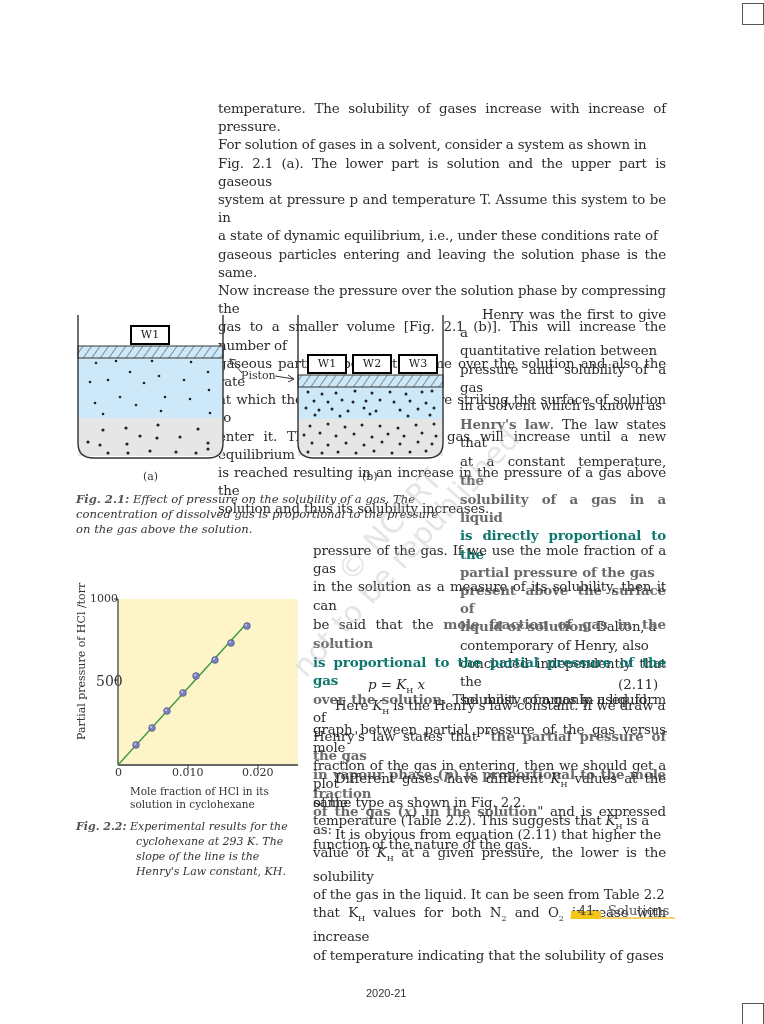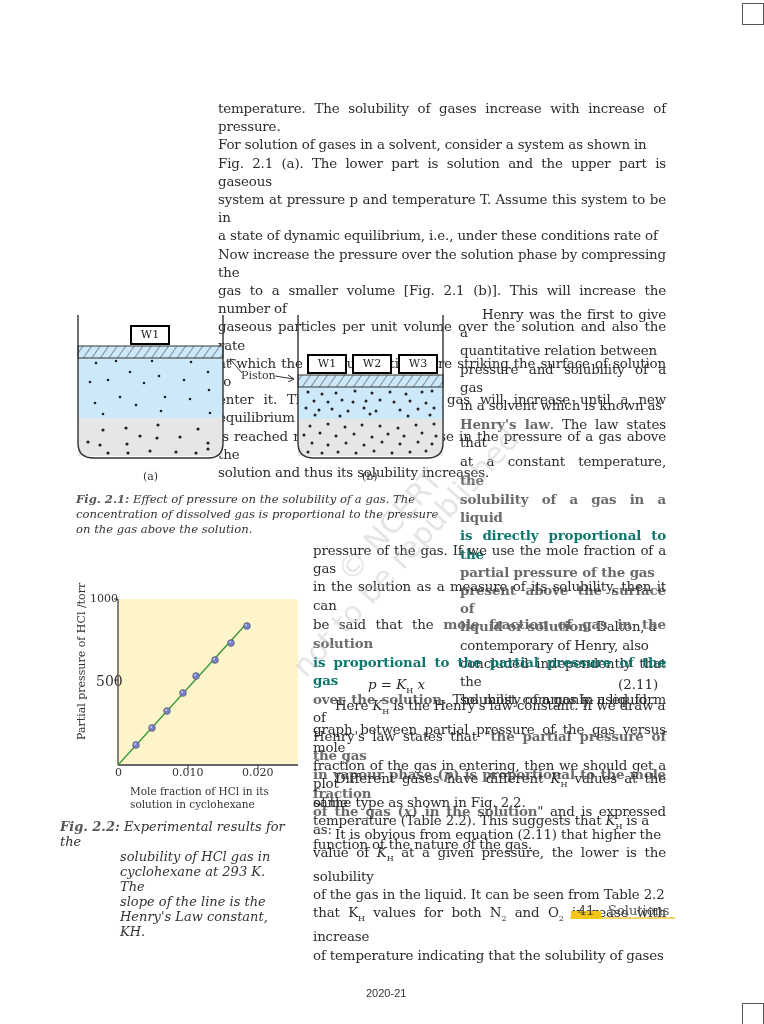--- a/index.html
+++ b/index.html
@@ -23,20 +23,21 @@
 
 <div class="corner-box" style="left:742px; top:3px;"></div>
 <div class="corner-box" style="left:742px; top:1003px;"></div>
 
 <div class="para" style="left:218px; top:100px; width:448px;">
   <div>temperature. The solubility of gases increase with increase of pressure.</div>
   <div>For solution of gases in a solvent, consider a system as shown in</div>
   <div>Fig. 2.1 (a). The lower part is solution and the upper part is gaseous</div>
   <div>system at pressure p and temperature T. Assume this system to be in</div>
   <div>a state of dynamic equilibrium, i.e., under these conditions rate of</div>
+  <div>gaseous particles entering and leaving the solution phase is the same.</div>
   <div>Now increase the pressure over the solution phase by compressing the</div>
   <div>gas to a smaller volume [Fig. 2.1 (b)]. This will increase the number of</div>
   <div>gaseous particles per unit volume over the solution and also the rate</div>
   <div>at which the gaseous particles are striking the surface of solution to</div>
   <div>enter it. The solubility of the gas will increase until a new equilibrium</div>
   <div>is reached resulting in an increase in the pressure of a gas above the</div>
   <div>solution and thus its solubility increases.</div>
 </div>
 
 <svg style="position:absolute; left:70px; top:315px;" width="390" height="145" viewBox="0 0 390 145">
@@ -275,23 +276,22 @@
 <div class="fig-label" style="left:96px; top:673px; font-size:14px;">500</div>
 <div class="fig-label" style="left:115px; top:766px; font-size:11px;">0</div>
 <div class="fig-label" style="left:172px; top:766px; font-size:11px;">0.010</div>
 <div class="fig-label" style="left:242px; top:766px; font-size:11px;">0.020</div>
 <div class="fig-label" style="left:75px; top:740px; font-size:11px; transform-origin:left top; transform:rotate(-90deg); white-space:nowrap;">Partial pressure of HCl /torr</div>
 <div class="fig-label" style="left:130px; top:785px; font-size:10.5px; line-height:13px;">
   <div>Mole fraction of HCl in its</div>
   <div>solution in cyclohexane</div>
 </div>
 
-<div class="caption" style="left:60px; top:819px; width:230px; font-size:13px; line-height:15px;">
+<div class="caption" style="left:76px; top:819px; width:230px; font-size:11px; line-height:15px;">
   <div><span class="lbl">Fig. 2.2:</span> <span>Experimental results for the</span></div>
-  <div style="padding-left:60px;">solubility of HCl gas in</div>
   <div style="padding-left:60px;">cyclohexane at 293 K. The</div>
   <div style="padding-left:60px;">slope of the line is the</div>
   <div style="padding-left:60px;">Henry's Law constant, KH.</div>
 </div>
 
 <div style="position:absolute; left:570px; top:917px; width:105px; height:2px; background:#f5d76e;"></div>
 <div style="position:absolute; left:571px; top:911px; width:30px; height:8px; background:#f5c518;"></div>
 <div class="footer-num" style="left:578px; top:903px; color:#444;">41</div>
 <div class="footer-num" style="left:608px; top:903px; color:#555;">Solutions</div>
 

